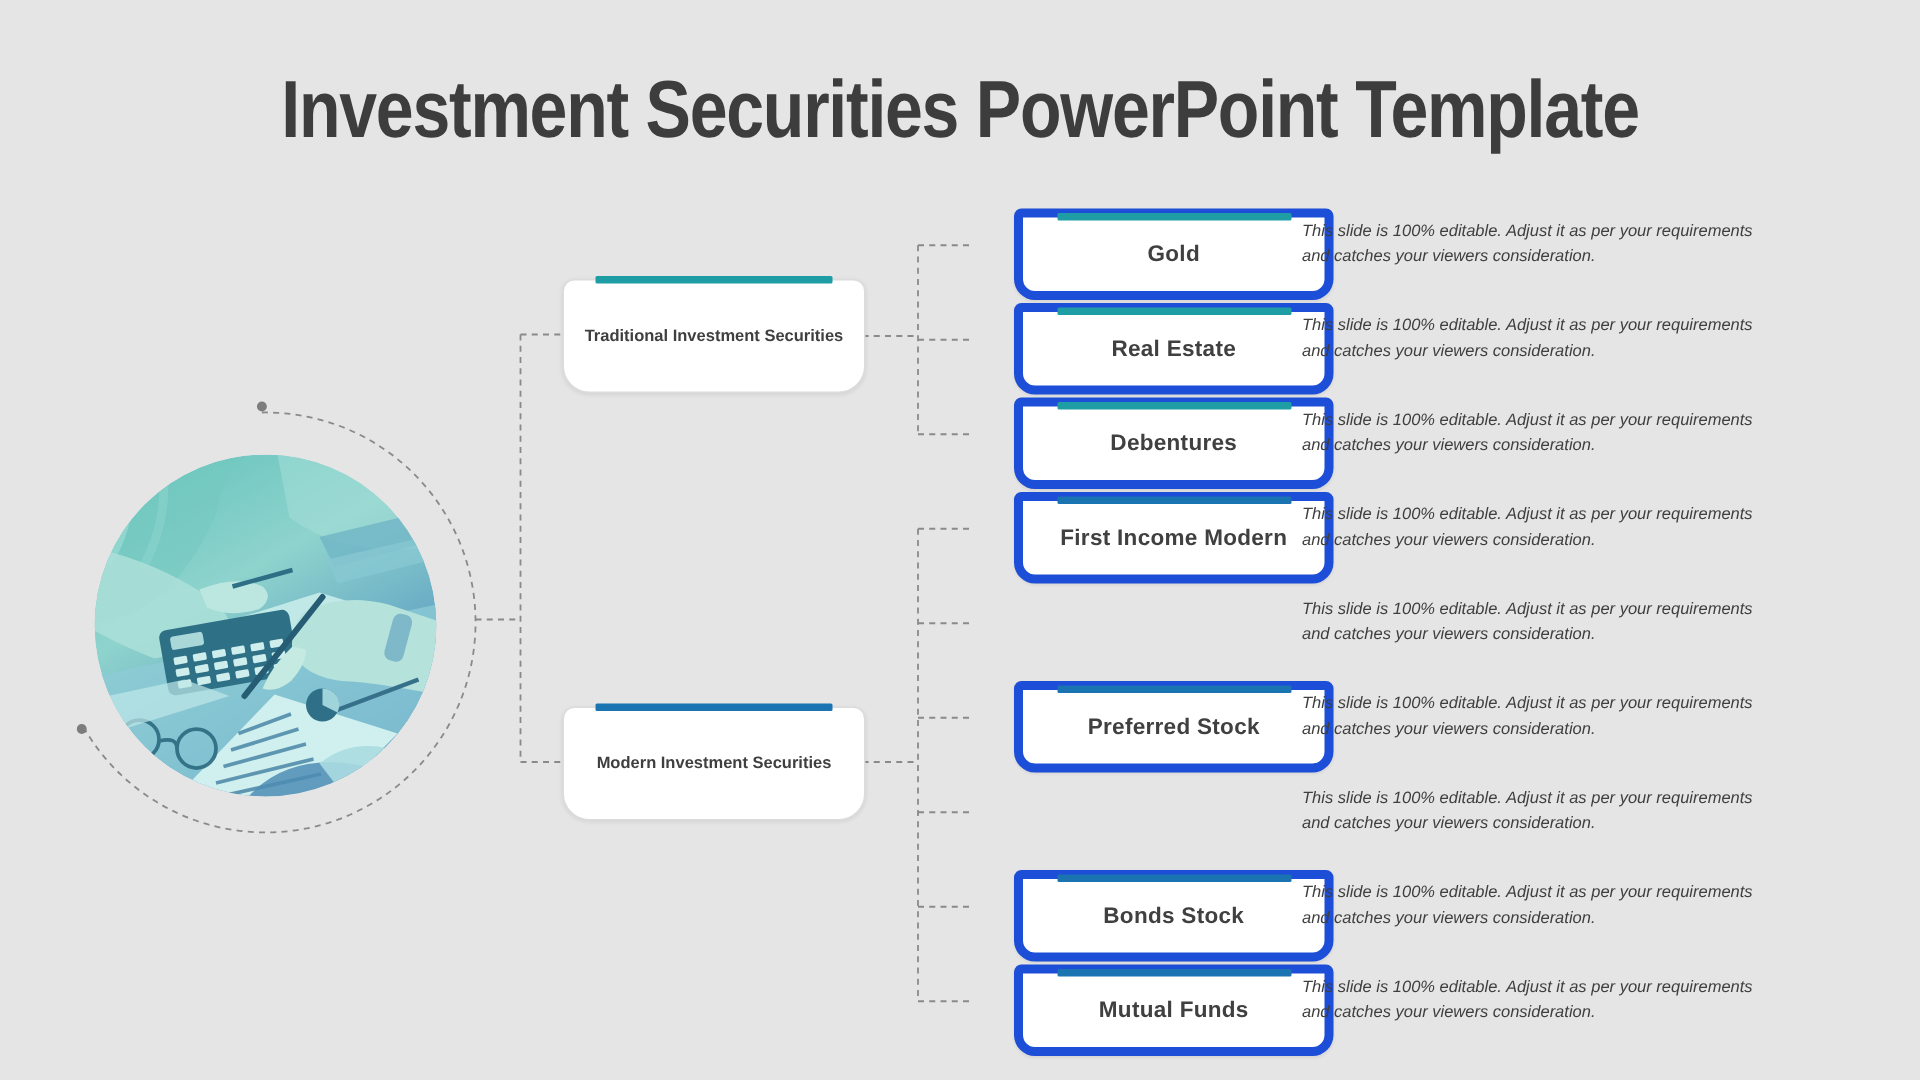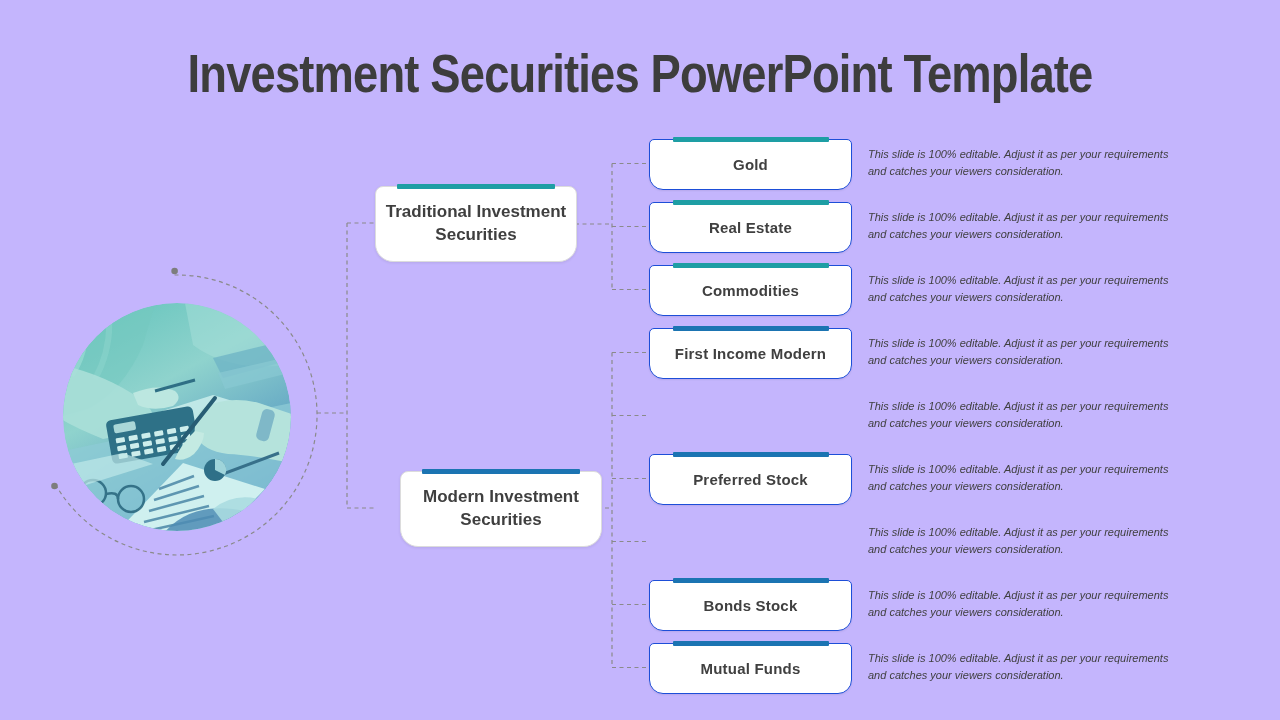--- a/index.html
+++ b/index.html
@@ -1,43 +1,43 @@
 <!DOCTYPE html>
 <html style="--teal: #1E9EA4; --blue: #1B74B2;"><head>
 <meta charset="utf-8">
 <style>
   html,body{margin:0;padding:0;background:#ffffff;}
   .slide{
-    position:relative;width:1280px;height:720px;background:#c4b5fd;overflow:hidden;
+    position:relative;width:1280px;height:720px;background:#e5e5e5;overflow:hidden;
     font-family:"Liberation Sans", sans-serif;
   }
   .title{
     position:absolute;left:0;right:0;top:42px;margin:0;text-align:center;
     font-size:54px;font-weight:bold;color:#3d3d3d;letter-spacing:-1px;
     transform:scaleX(.84);white-space:nowrap;
   }
   .connectors{position:absolute;left:0;top:0;z-index:1;pointer-events:none;}
   .photo{
     position:absolute;left:63px;top:303px;width:228px;height:228px;border-radius:50%;
     overflow:hidden;z-index:2;
   }
   .parent-box{
     position:absolute;left:375px;width:200px;height:74px;background:#fff;
     border:1px solid #dcdcdc;border-radius:8px 8px 18px 18px;z-index:2;
     box-shadow:0 1px 3px rgba(0,0,0,.08);
     display:flex;align-items:center;justify-content:center;
   }
   .parent-box.traditional{top:186px;}
-  .parent-box.modern{top:471px;margin-left:25px;}
+  .parent-box.modern{top:471px;}
   .parent-label{
-    font-weight:bold;font-size:17px;line-height:1.35;color:#3f3f3f;text-align:center;padding:0 8px;
+    font-weight:bold;font-size:11px;line-height:1.35;color:#3f3f3f;text-align:center;padding:0 8px;
   }
   .item-box{
-    position:absolute;left:649px;width:201px;height:49px;background:#fff;
-    border:1px solid #1d4ed8;border-radius:5px 5px 14px 14px;z-index:2;
+    position:absolute;left:676px;width:201px;height:49px;background:#fff;
+    border:6px solid #1d4ed8;border-radius:5px 5px 14px 14px;z-index:2;
     box-shadow:0 1px 2px rgba(0,0,0,.07);
     display:flex;align-items:center;justify-content:center;
   }
   .accent-bar{
     position:absolute;top:-3px;left:50%;transform:translateX(-50%);
     height:5px;width:156px;border-radius:1px;
   }
   .parent-box .accent-bar{width:158px;}
   .teal .accent-bar{background:var(--teal,#1E9EA4);}
   .blue .accent-bar{background:var(--blue,#1B74B2);}
@@ -196,21 +196,21 @@
   <div class="item-box r0 teal">
     <span class="accent-bar"></span>
     <span class="item-label">Gold</span>
   </div>
   <div class="item-box r1 teal">
     <span class="accent-bar"></span>
     <span class="item-label">Real Estate</span>
   </div>
   <div class="item-box r2 teal">
     <span class="accent-bar"></span>
-    <span class="item-label">Commodities</span>
+    <span class="item-label">Debentures</span>
   </div>
   <div class="item-box r3 blue">
     <span class="accent-bar"></span>
     <span class="item-label">First Income Modern</span>
   </div>
   <div class="item-box r5 blue">
     <span class="accent-bar"></span>
     <span class="item-label">Preferred Stock</span>
   </div>
   <div class="item-box r7 blue">

